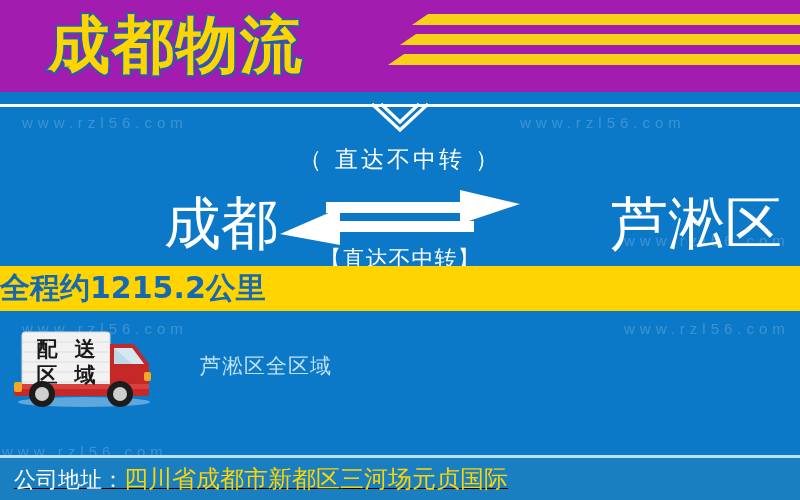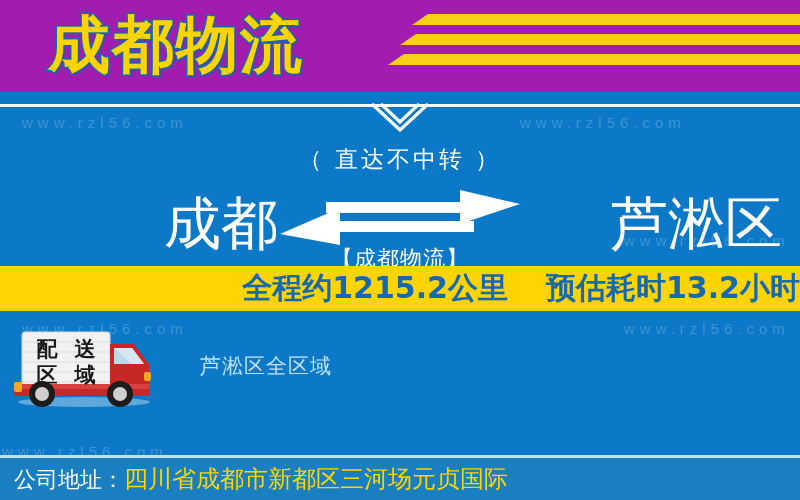--- a/index.html
+++ b/index.html
@@ -70,21 +70,21 @@
 
   .roundtrip{
     position:absolute;left:278px;top:60px;width:244px;text-align:center;
     color:#ffffff;font-size:22px;letter-spacing:1px;white-space:nowrap;
     font-family:"DejaVu Sans","Liberation Sans",sans-serif;
   }
 
   
   .metrics{
     position:absolute;left:0;top:174px;width:800px;height:45px;background:#FFD400;
-    display:flex;align-items:center;justify-content:flex-end;gap:38px;
+    display:flex;align-items:center;justify-content:flex-start;
   }
   .metric{
     color:#1569B0;font-size:30px;font-weight:bold;white-space:nowrap;letter-spacing:0px;
     font-family:"DejaVu Sans","Liberation Sans",sans-serif;
   }
 
   
   .delivery{position:absolute;left:0;top:232px;width:800px;height:90px;}
   .truck{position:absolute;left:8px;top:2px;width:148px;height:82px;}
   .truck svg{display:block;width:148px;height:82px;}
@@ -101,21 +101,21 @@
   .coverage{
     position:absolute;left:172px;top:28px;
     color:#BFE0F5;font-size:21px;letter-spacing:1px;white-space:nowrap;
     font-family:"DejaVu Sans","Liberation Sans",sans-serif;
     margin-left:28px;
   }
 
   
   .foot-divider{position:absolute;left:0;top:455px;width:800px;height:3px;background:#BEE0F4;}
   .footer{position:absolute;left:0;top:458px;width:800px;height:42px;background:#1A7FC1;overflow:hidden;}
-  .footer-inner{position:absolute;left:14px;top:0;height:42px;line-height:42px;white-space:nowrap;}
+  .footer-inner{position:absolute;left:14px;top:0;height:42px;line-height:42px;white-space:nowrap;text-decoration:underline;}
   .foot-label{color:#ffffff;font-size:22px;letter-spacing:0px;
     font-family:"DejaVu Sans","Liberation Sans",sans-serif;}
   .foot-addr{color:#FFD400;font-size:24px;letter-spacing:0px;
     font-family:"DejaVu Sans","Liberation Sans",sans-serif;}
 </style>
 </head>
 <body>
 
 <div id="poster">
 
@@ -150,28 +150,27 @@
     <div class="route">
       <div class="city origin">成都</div>
 
       <div class="arrow-box">
         <svg viewBox="0 0 244 62" xmlns="http://www.w3.org/2000/svg" aria-hidden="true">
           <path d="M2 46 L62 20 L62 33 L196 33 L196 44 L62 44 L62 57 Z"></path>
           <path d="M242 16 L182 2 L182 14 L48 14 L48 25 L182 25 L182 36 Z"></path>
         </svg>
       </div>
 
-      <div class="roundtrip">【成都物流】</div>
+      <div class="roundtrip">【直达不中转】</div>
 
       <div class="city dest">芦淞区</div>
     </div>
 
     <div class="metrics">
       <div class="metric">全程约1215.2公里</div>
-      <div class="metric">预估耗时13.2小时</div>
     </div>
 
     <div class="delivery">
       <div class="truck">
         <svg viewBox="0 0 148 82" xmlns="http://www.w3.org/2000/svg" aria-hidden="true">
           <ellipse cx="76" cy="76" rx="66" ry="5" fill="#ffffff" opacity=".35"></ellipse>
 
           <rect x="14" y="6" width="88" height="58" rx="3" fill="#F2F2F2" stroke="#d8d8d8" stroke-width="1"></rect>
           <g stroke="#dcdcdc" stroke-width="1">
             <line x1="14" y1="16" x2="102" y2="16"></line>

